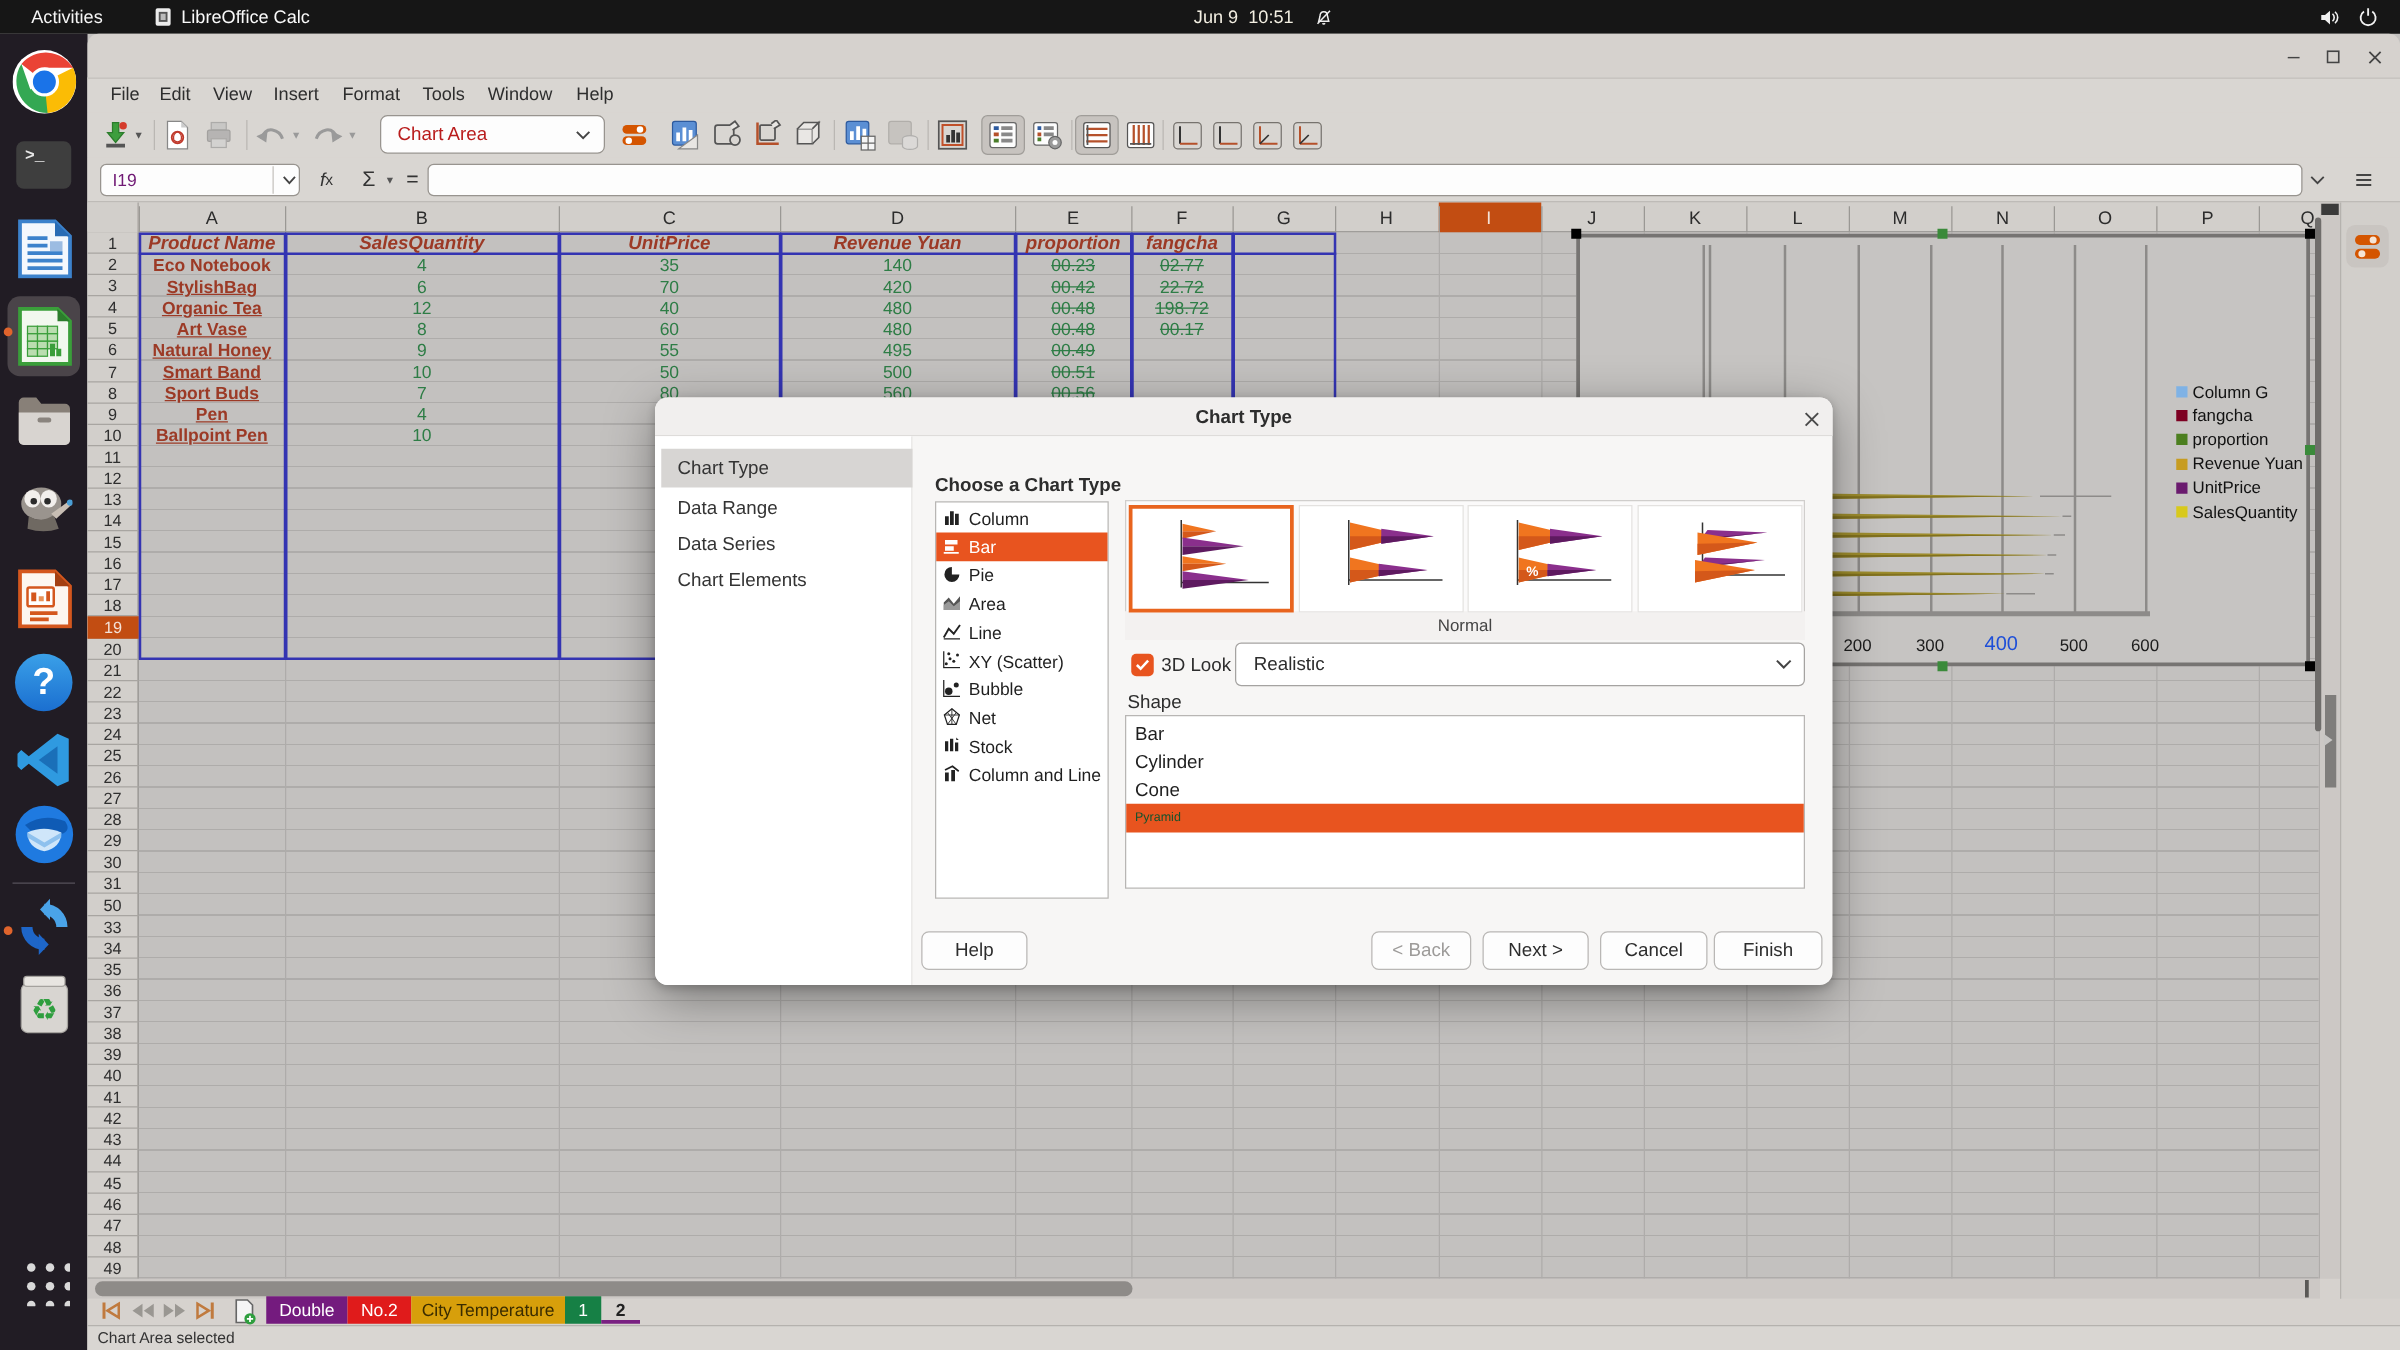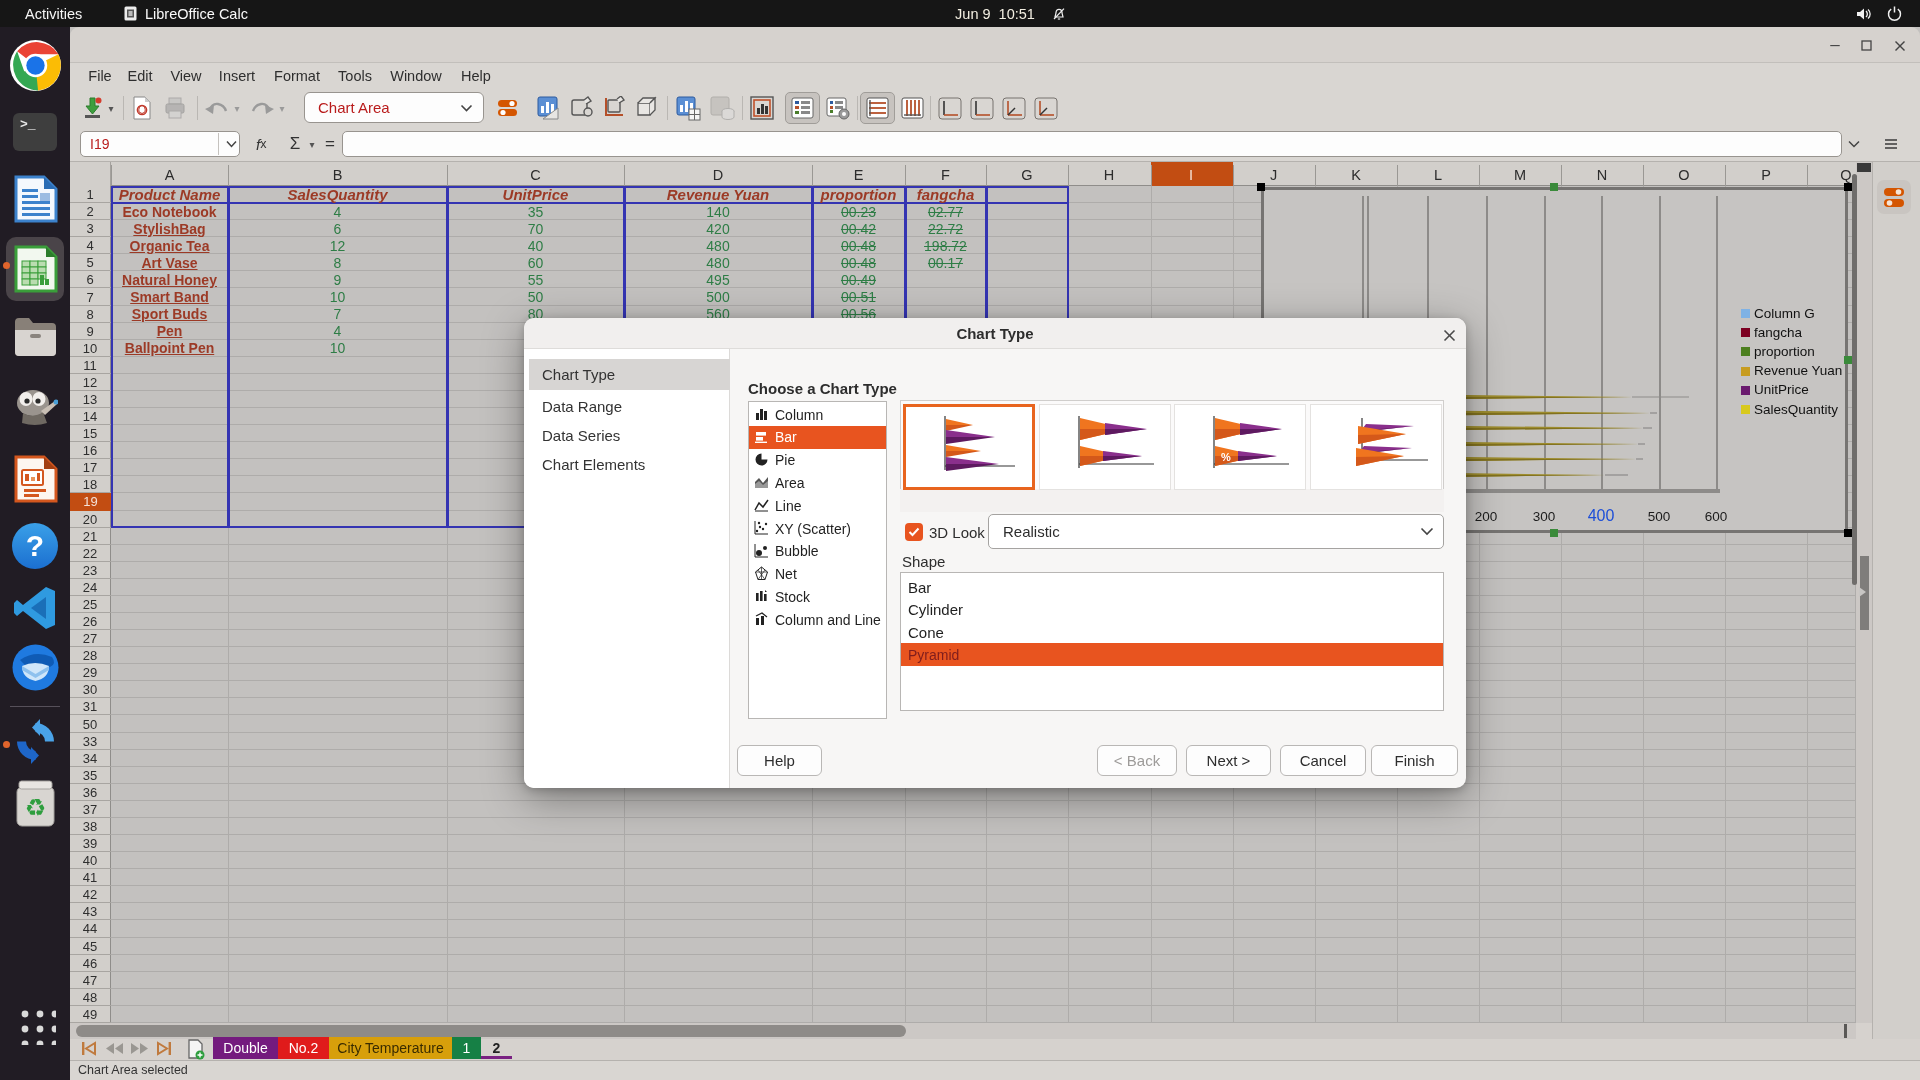--- a/index.html
+++ b/index.html
@@ -294,21 +294,21 @@
 <line x1="6" y1="18" x2="13" y2="11" stroke="#333" stroke-width="1.4"></line>
 </svg>
 <svg style="position:absolute;left:1034px;top:97px" width="24" height="23" viewBox="0 0 24 23">
 <rect x="1" y="1" width="22" height="21" rx="3" fill="#d9d6d2" stroke="#77736e"></rect>
 <line x1="6" y1="4" x2="6" y2="18" stroke="#b5502a" stroke-width="1.6"></line>
 <line x1="6" y1="18" x2="20" y2="18" stroke="#b5502a" stroke-width="1.6"></line>
 <line x1="6" y1="18" x2="13" y2="11" stroke="#333" stroke-width="1.4"></line>
 </svg>
 <div style="position:absolute;left:70px;top:126px;width:1850px;height:36px;background:#d9d6d2;border-bottom:1px solid #b5b2ae"></div>
 <div style="position:absolute;left:80px;top:131px;width:160px;height:26px;background:#fdfdfd;border:1px solid #98948f;border-radius:5px"></div>
-<div style="position:absolute;left:90px;top:131px;width:60px;height:26px;display:flex;align-items:center;font-size:14px;color:#b91c1c">I19</div>
+<div style="position:absolute;left:90px;top:131px;width:60px;height:26px;display:flex;align-items:center;font-size:14px;color:#701a75">I19</div>
 <div style="position:absolute;left:218px;top:133px;width:1px;height:22px;background:#c5c2be"></div>
 <svg style="position:absolute;left:226px;top:140px" width="11" height="8" viewBox="0 0 11 8" fill="none" stroke="#444" stroke-width="1.5">
       <path d="M1 1.5 L5.5 6.5 L10 1.5"></path>
     </svg>
 <div style="position:absolute;left:256px;top:126px;width:30px;height:36px;display:flex;align-items:center;font-size:15px;color:#333">
       <i>f</i>
       <sub>x</sub>
     </div>
 <div style="position:absolute;left:284px;top:126px;width:22px;height:36px;display:flex;align-items:center;font-size:17px;color:#333;justify-content:center">Σ</div>
 <div style="position:absolute;left:306px;top:126px;width:12px;height:36px;display:flex;align-items:center;font-size:10px;color:#555;justify-content:center">▾</div>
@@ -711,20 +711,21 @@
     </svg>
 <div style="position:absolute;left:775px;top:585.4px;width:111px;height:23px;display:flex;align-items:center;font-size:14px;color:#1f1f1f;white-space:nowrap;overflow:hidden">Stock</div>
 <svg style="position:absolute;left:754px;top:611.2px" width="15" height="15" viewBox="0 0 15 15">
       <rect x="2" y="7" width="3" height="7" fill="#222"></rect>
       <rect x="7" y="5" width="3" height="9" fill="#222"></rect>
       <path d="M2 5 L8 2 L13 6" fill="none" stroke="#222" stroke-width="1.3"></path>
     </svg>
 <div style="position:absolute;left:775px;top:608.2px;width:111px;height:23px;display:flex;align-items:center;font-size:14px;color:#1f1f1f;white-space:nowrap;overflow:hidden">Column and Line</div>
 <div style="position:absolute;left:900px;top:400px;width:544px;height:112px;background:#fbfafa;border:1px solid #d0cecc"></div>
 <div style="position:absolute;left:900px;top:489px;width:544px;height:23px;background:#f3f1f0"></div>
+<div style="position:absolute;left:900px;top:489px;width:544px;height:22px;display:flex;align-items:center;justify-content:center;font-size:13.5px;color:#444">Normal</div>
 <div style="position:absolute;left:903px;top:404px;width:132px;height:86px;background:#fff;border:3px solid #e8641e"></div>
 <div style="position:absolute;left:1039px;top:404px;width:132px;height:86px;background:#fff;border:1px solid #e4e2e0"></div>
 <div style="position:absolute;left:1174px;top:404px;width:132px;height:86px;background:#fff;border:1px solid #e4e2e0"></div>
 <div style="position:absolute;left:1310px;top:404px;width:132px;height:86px;background:#fff;border:1px solid #e4e2e0"></div>
 <svg style="position:absolute;left:903px;top:404px" width="132" height="86" viewBox="0 0 132 86">
       <line x1="42" y1="12" x2="42" y2="66" stroke="#333" stroke-width="1.2"></line>
       <line x1="42" y1="62" x2="112" y2="62" stroke="#333" stroke-width="1.2"></line>
       <polygon points="43,15 43,21 70,21" fill="#f0751f"></polygon>
       <polygon points="43,21 43,27 70,21" fill="#d4581a"></polygon>
       <polygon points="43,26 43,33 92,33" fill="#8a2f8c"></polygon>
@@ -780,21 +781,21 @@
 <div style="position:absolute;left:1003px;top:514px;width:120px;height:35px;display:flex;align-items:center;font-size:15px;color:#2d2d2d">Realistic</div>
 <svg style="position:absolute;left:1420px;top:527px" width="14" height="9" viewBox="0 0 14 9" fill="none" stroke="#444" stroke-width="1.6">
       <path d="M1.5 1.5 L7 7 L12.5 1.5"></path>
     </svg>
 <div style="position:absolute;left:902px;top:551px;width:100px;height:20px;display:flex;align-items:center;font-size:15px;color:#2d2d2d">Shape</div>
 <div style="position:absolute;left:900px;top:572px;width:544px;height:139px;background:#fff;border:1px solid #b8b6b4"></div>
 <div style="position:absolute;left:908px;top:576.0px;width:200px;height:23px;display:flex;align-items:center;font-size:15px;color:#1f1f1f">Bar</div>
 <div style="position:absolute;left:908px;top:598.4px;width:200px;height:23px;display:flex;align-items:center;font-size:15px;color:#1f1f1f">Cylinder</div>
 <div style="position:absolute;left:908px;top:620.8px;width:200px;height:23px;display:flex;align-items:center;font-size:15px;color:#1f1f1f">Cone</div>
 <div style="position:absolute;left:901px;top:643.2px;width:542px;height:23px;background:#e8541f"></div>
-<div style="position:absolute;left:908px;top:643.2px;width:200px;height:23px;display:flex;align-items:center;font-size:14px;color:#7f1d1d">Pyramid</div>
+<div style="position:absolute;left:908px;top:643.2px;width:200px;height:23px;display:flex;align-items:center;font-size:10px;color:#14532d">Pyramid</div>
 <div style="position:absolute;left:737px;top:745px;width:85px;height:31px;background:#fdfdfd;border:1px solid #b9b7b5;border-radius:6px"></div>
 <div style="position:absolute;left:737px;top:745px;width:85px;height:31px;display:flex;align-items:center;justify-content:center;font-size:15px;color:#2d2d2d">Help</div>
 <div style="position:absolute;left:1097px;top:745px;width:80px;height:31px;background:#fdfdfd;border:1px solid #b9b7b5;border-radius:6px"></div>
 <div style="position:absolute;left:1097px;top:745px;width:80px;height:31px;display:flex;align-items:center;justify-content:center;font-size:15px;color:#9d9b99">&lt; Back</div>
 <div style="position:absolute;left:1186px;top:745px;width:85px;height:31px;background:#fdfdfd;border:1px solid #b9b7b5;border-radius:6px"></div>
 <div style="position:absolute;left:1186px;top:745px;width:85px;height:31px;display:flex;align-items:center;justify-content:center;font-size:15px;color:#2d2d2d">Next &gt;</div>
 <div style="position:absolute;left:1280px;top:745px;width:86px;height:31px;background:#fdfdfd;border:1px solid #b9b7b5;border-radius:6px"></div>
 <div style="position:absolute;left:1280px;top:745px;width:86px;height:31px;display:flex;align-items:center;justify-content:center;font-size:15px;color:#2d2d2d">Cancel</div>
 <div style="position:absolute;left:1371px;top:745px;width:87px;height:31px;background:#fdfdfd;border:1px solid #b9b7b5;border-radius:6px"></div>
 <div style="position:absolute;left:1371px;top:745px;width:87px;height:31px;display:flex;align-items:center;justify-content:center;font-size:15px;color:#2d2d2d">Finish</div>

